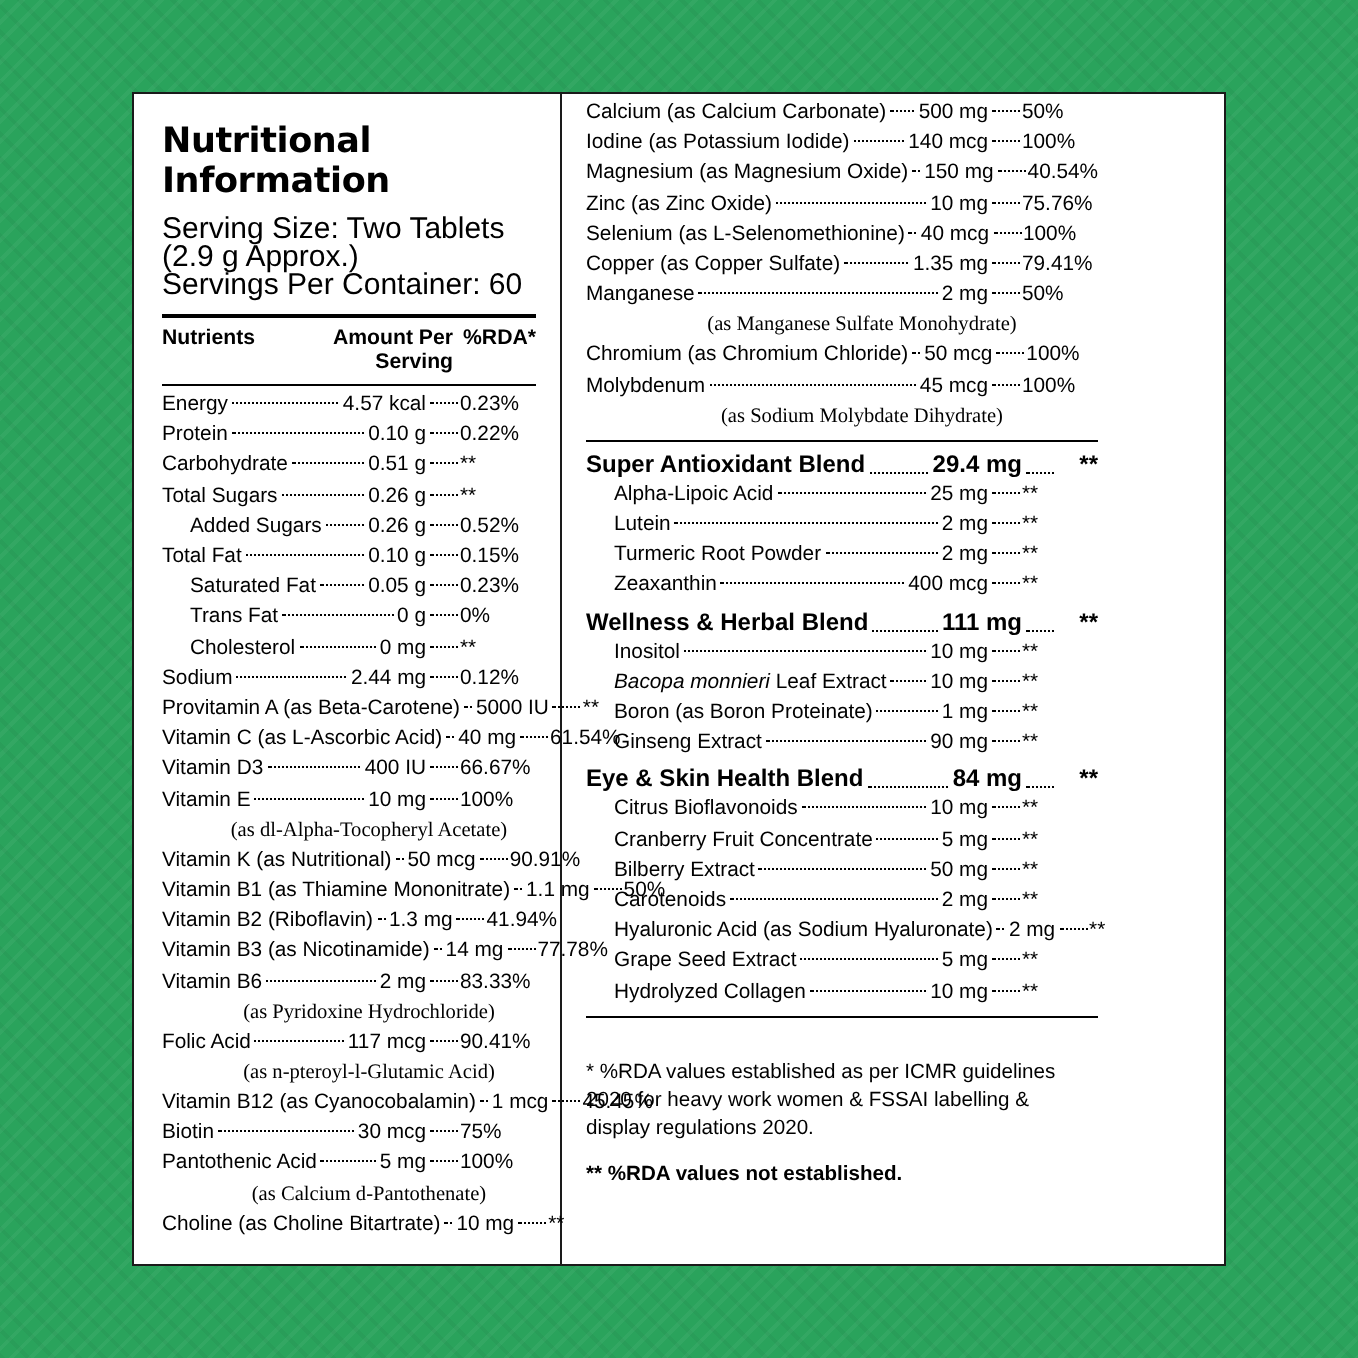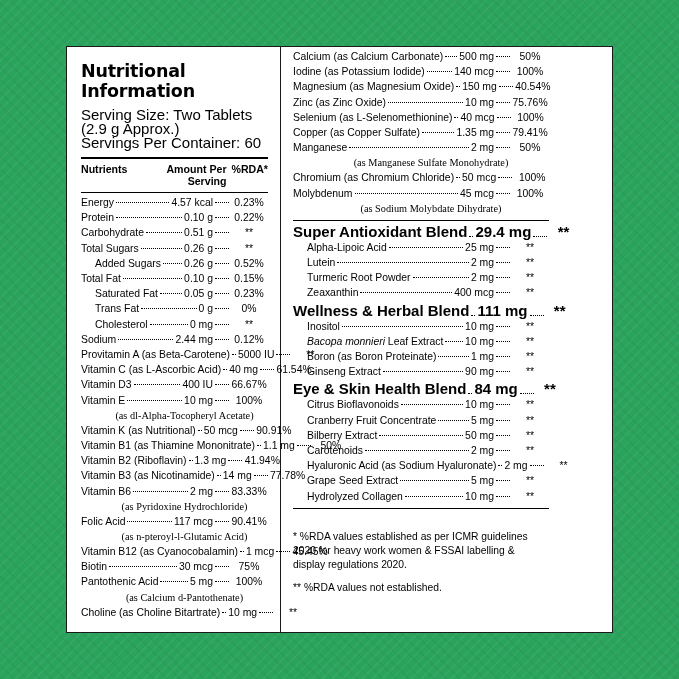--- a/index.html
+++ b/index.html
@@ -120,38 +120,38 @@
     flex: 0 0 auto;
     width: 14px;
     border-bottom: 1px dotted #000;
     position: relative;
     top: -3px;
     margin: 0 1px;
   }
   .row .rda {
     flex: 0 0 auto;
     width: 38px;
-    text-align: center;
+    text-align: left;
   }
   .sub {
     padding-left: 14px;
   }
   .note {
     font-size: 10.3px;
     font-family: Liberation Serif, serif;
     line-height: 15px;
     padding-left: 20px;
     color: #000;
     white-space: nowrap;
     text-align: center;
   }
   .blend-hdr {
     display: flex;
     align-items: flex-end;
-    font-size: 15px;
+    font-size: 12px;
     font-weight: bold;
     font-family: "Liberation Sans", sans-serif;
     line-height: 16px;
     color: #000;
     white-space: nowrap;
     margin-top: 2px;
   }
   .blend-hdr .dots {
     flex: 1 1 auto;
     border-bottom: 1.3px dotted #000;
@@ -173,21 +173,21 @@
     width: 20px;
     text-align: right;
   }
   .footnote {
     font-size: 10.3px;
     font-family: "Liberation Sans", sans-serif;
     line-height: 14.2px;
     color: #000;
     margin-top: 21px;
   }
-  .footnote.second { margin-top: 9px; }
+  .footnote.second { margin-top: 9px; font-weight: bold; }
   .right-top-pad { padding-top: 2px; }
 </style>
 </head>
 <body>
 
 <div class="bg-texture"></div>
 
 <div class="panel">
 
   <div class="col col-left">

